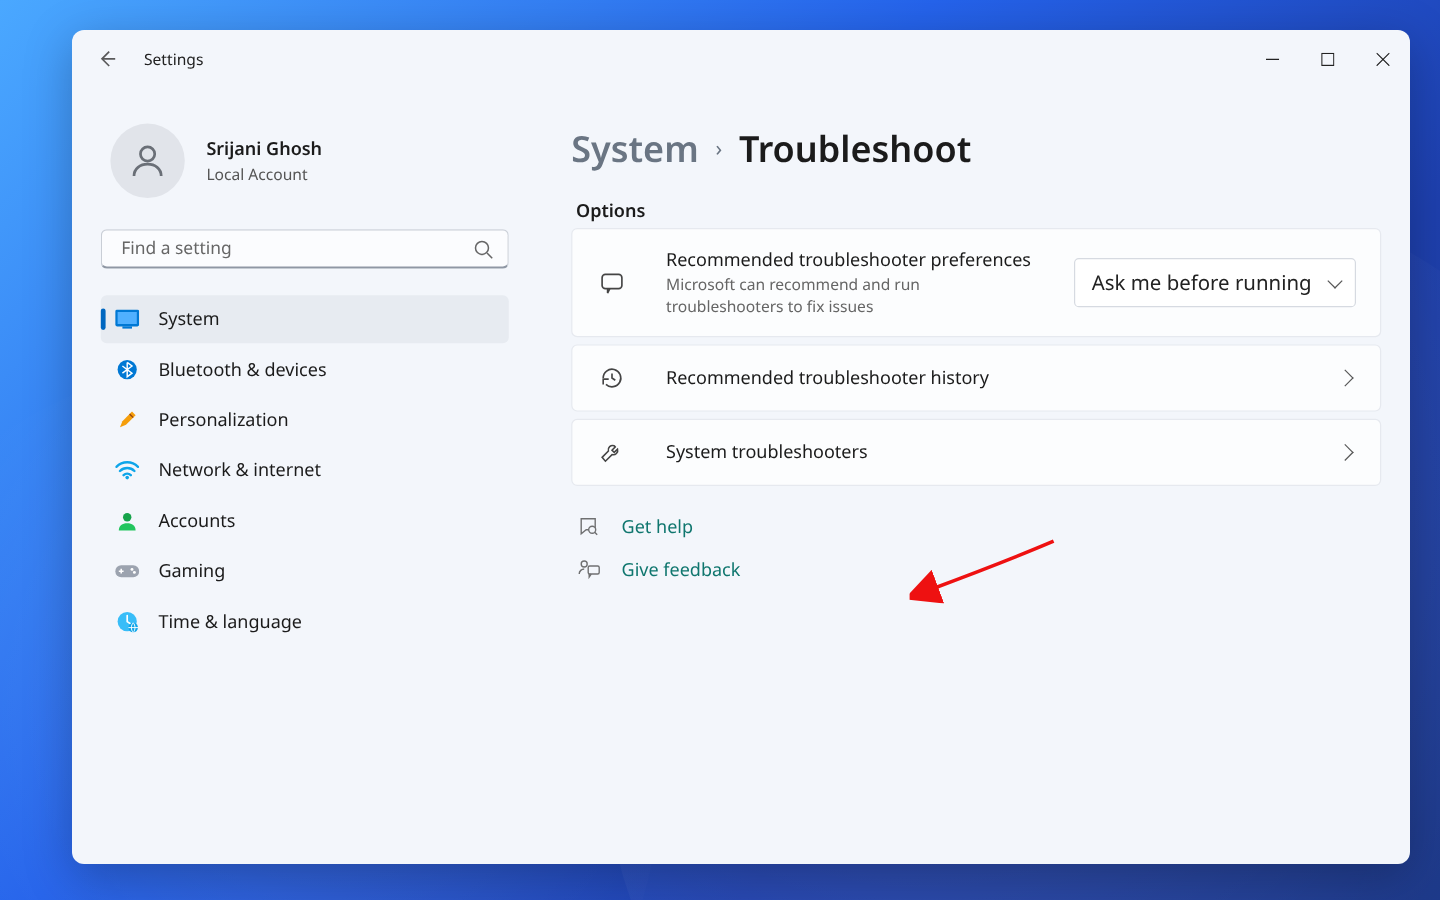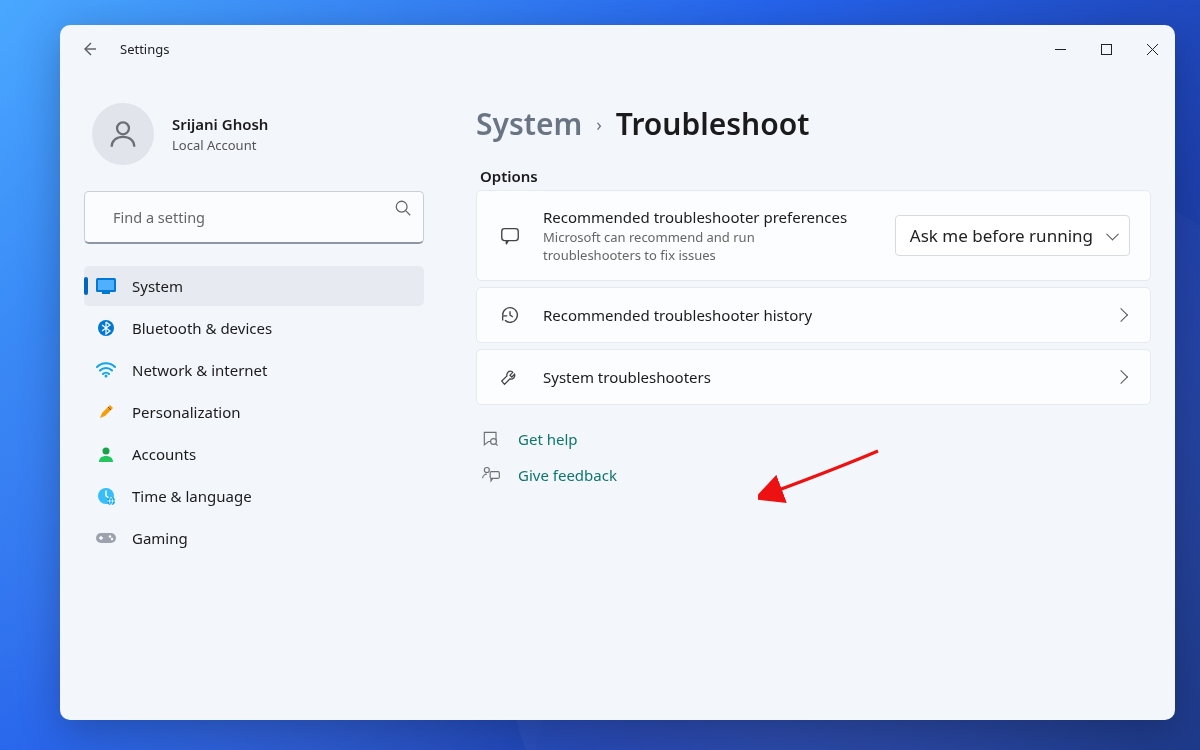--- a/index.html
+++ b/index.html
@@ -42,22 +42,22 @@
   .sidebar { width: 340px; flex: 0 0 340px; display: flex; flex-direction: column; }
   .account { display: flex; align-items: center; gap: 18px; padding: 30px 0 26px 8px; }
   .avatar {
     width: 62px; height: 62px; border-radius: 50%; background: #e1e4ea;
     display: flex; align-items: center; justify-content: center;
   }
   .acct-name { font-size: 15px; font-weight: 600; color: #1b1b1b; }
   .acct-type { font-size: 13px; color: #555; margin-top: 2px; }
   .search-wrap { position: relative; margin-bottom: 22px; }
   .search {
-    width: 100%; height: 53px; border: 1px solid #c9ced6; border-radius: 5px;
-    background: #fbfcfe; padding: 0 40px 0 28px; font-size: 14.5px; color: #333;
+    width: 100%; height: 33px; border: 1px solid #c9ced6; border-radius: 5px;
+    background: #fbfcfe; padding: 0 40px 0 16px; font-size: 14.5px; color: #333;
     border-bottom: 2px solid #8f97a4;
   }
   .search::placeholder { color: #666; }
   .search-icon { position: absolute; right: 12px; top: 8px; opacity: 0.75; }
 
   .nav { display: flex; flex-direction: column; gap: 2px; }
   .nav-item {
     height: 40px; display: flex; align-items: center; gap: 16px;
     padding: 0 12px; border-radius: 5px; cursor: pointer; font-size: 15px; color: #1b1b1b;
     position: relative;
@@ -76,21 +76,21 @@
   .bc-current { font-size: 30px; font-weight: 600; color: #1b1b1b; }
 
   .section-label { font-size: 15px; font-weight: 600; color: #1b1b1b; margin-bottom: 4px; margin-left: 4px; }
 
   .card {
     background: #fcfdfe; border: 1px solid #e6e9ef; border-radius: 5px;
     padding: 16px 20px; margin-bottom: 6px; display: flex; align-items: center; gap: 20px;
     cursor: pointer;
   }
   .card-icon { width: 26px; display: flex; align-items: center; justify-content: center; flex-shrink: 0; }
-  .card-body { flex: 1; }
+  .card-body { flex: 1; margin-left: 12px; }
   .card-title { font-size: 15px; color: #1b1b1b; }
   .card-sub { font-size: 13px; color: #666; margin-top: 2px; line-height: 1.35; max-width: 260px; }
   .card-right { display: flex; align-items: center; }
   .dropdown {
     border: 1px solid #d6dae1; background: #fff; border-radius: 4px;
     padding: 8px 36px 8px 14px; font-size: 17px; color: #222; position: relative;
     cursor: pointer;
   }
   .dropdown::after {
     content: ""; position: absolute; right: 12px; top: 50%; width: 8px; height: 8px;
@@ -184,66 +184,66 @@
           <span class="nav-icon">
               <svg width="18" height="18" viewBox="0 0 18 18">
                 <circle cx="9" cy="9" r="8" fill="#0078d4"></circle>
                 <path d="M9 3v12l4-3-8-6m0 6l8-6-4-3" stroke="#fff" stroke-width="1.2" fill="none"></path>
               </svg>
             </span>
           <span>Bluetooth &amp; devices</span>
         </div>
         <div class="nav-item">
           <span class="nav-icon">
+              <svg width="18" height="18" viewBox="0 0 18 18">
+                <path d="M3 15l2-5 8-8 3 3-8 8-5 2z" fill="#f59e0b"></path>
+                <path d="M11 4l3 3" stroke="#92400e" stroke-width="1"></path>
+              </svg>
+            </span>
+          <span>Personalization</span>
+        </div>
+        <div class="nav-item">
+          <span class="nav-icon">
               <svg width="20" height="16" viewBox="0 0 20 16">
                 <path d="M1 5c5-5 13-5 18 0M4 8.5c3.3-3.3 8.7-3.3 12 0M7 12c1.7-1.7 4.3-1.7 6 0" stroke="#0ea5e9" stroke-width="2" fill="none" stroke-linecap="round"></path>
                 <circle cx="10" cy="14" r="1.5" fill="#0ea5e9"></circle>
               </svg>
             </span>
           <span>Network &amp; internet</span>
         </div>
         <div class="nav-item">
           <span class="nav-icon">
               <svg width="18" height="18" viewBox="0 0 18 18">
-                <path d="M3 15l2-5 8-8 3 3-8 8-5 2z" fill="#f59e0b"></path>
-                <path d="M11 4l3 3" stroke="#92400e" stroke-width="1"></path>
-              </svg>
-            </span>
-          <span>Personalization</span>
-        </div>
-        <div class="nav-item">
-          <span class="nav-icon">
-              <svg width="18" height="18" viewBox="0 0 18 18">
                 <circle cx="9" cy="6" r="3.5" fill="#16a34a"></circle>
                 <path d="M2 17c0-4 3-6 7-6s7 2 7 6" fill="#22c55e"></path>
               </svg>
             </span>
           <span>Accounts</span>
+        </div>
+        <div class="nav-item">
+          <span class="nav-icon">
+              <svg width="20" height="14" viewBox="0 0 20 14">
+                <rect x="0" y="2" width="20" height="10" rx="5" fill="#9ca3af"></rect>
+                <path d="M5 5v4M3 7h4" stroke="#fff" stroke-width="1.3"></path>
+                <circle cx="14" cy="5.5" r="1.2" fill="#fff"></circle>
+                <circle cx="16" cy="8" r="1.2" fill="#fff"></circle>
+              </svg>
+            </span>
+          <span>Gaming</span>
         </div>
         <div class="nav-item">
           <span class="nav-icon">
               <svg width="18" height="18" viewBox="0 0 18 18">
                 <circle cx="9" cy="9" r="8" fill="#38bdf8"></circle>
                 <path d="M9 9V4M9 9l3 2" stroke="#fff" stroke-width="1.4" stroke-linecap="round"></path>
                 <circle cx="14" cy="14" r="4" fill="#0ea5e9"></circle>
                 <path d="M10 14h8M14 10c2 2 2 6 0 8M14 10c-2 2-2 6 0 8" stroke="#fff" stroke-width="0.8" fill="none"></path>
               </svg>
             </span>
           <span>Time &amp; language</span>
-        </div>
-        <div class="nav-item">
-          <span class="nav-icon">
-              <svg width="20" height="14" viewBox="0 0 20 14">
-                <rect x="0" y="2" width="20" height="10" rx="5" fill="#9ca3af"></rect>
-                <path d="M5 5v4M3 7h4" stroke="#fff" stroke-width="1.3"></path>
-                <circle cx="14" cy="5.5" r="1.2" fill="#fff"></circle>
-                <circle cx="16" cy="8" r="1.2" fill="#fff"></circle>
-              </svg>
-            </span>
-          <span>Gaming</span>
         </div>
       </div>
     </div>
 
     <div class="main">
       <div class="breadcrumb">
         <span class="bc-parent">System</span>
         <span class="bc-sep">›</span>
         <span class="bc-current">Troubleshoot</span>
       </div>

